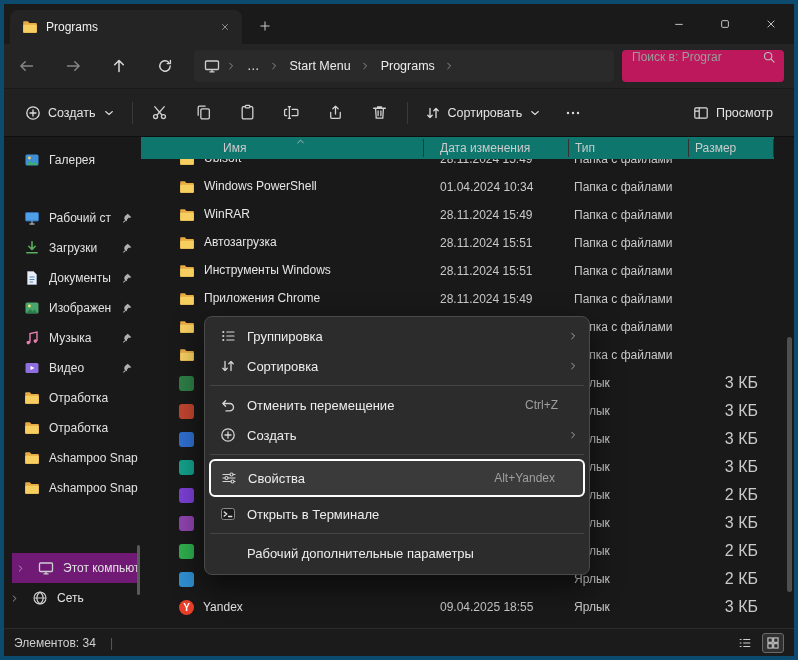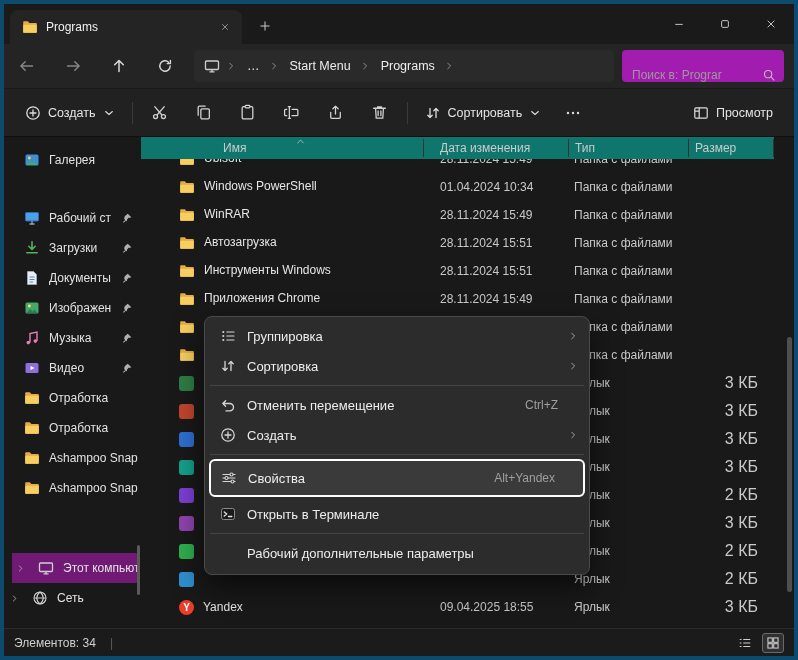--- a/index.html
+++ b/index.html
@@ -30,22 +30,22 @@
   .nbtn { width:30px; height:30px; display:flex; align-items:center; justify-content:center;
     color:#d9d9d9; border-radius:4px; }
   .nbtn.dis { color:#858585; }
   .nbtn svg { width:16px; height:16px; }
   .crumbbar { margin-left:14px; width:420px; height:32px; background:#2a2a2a; border-radius:4px;
     display:flex; align-items:center; padding:0 10px; gap:2px; }
   .crumb { color:#ececec; font-size:12.5px; padding:0 7px; white-space:nowrap; }
   .csep { width:12px; height:12px; color:#9a9a9a; display:flex; align-items:center; }
   .csep svg { width:10px; height:10px; }
   .crumbbar .ic16 { color:#cfcfcf; margin-right:4px; }
-  .searchbox { margin-left:8px; width:162px; height:32px; background:#a21caf; border-radius:4px;
-    position:relative; display:flex; align-items:flex-end; }
+  .searchbox { margin-left:8px; width:162px; height:32px; background:#be185d; border-radius:4px;
+    position:relative; display:flex; align-items:flex-start; }
   .searchbox input { background:transparent; border:none; outline:none; width:100%;
     color:#cfcfcf; font-size:12px; padding:0 30px 0 10px;
     font-family:"Liberation Sans","DejaVu Sans",sans-serif; }
   .searchbox input::placeholder { color:#9b9b9b; }
   .sicon { position:absolute; right:8px; width:14px; height:14px; color:#bdbdbd; }
   .sicon svg { width:14px; height:14px; }
 
   
   .toolbar { height:49px; background:#212121; border-top:1px solid #1a1a1a;
     border-bottom:1px solid #0f0f0f; display:flex; align-items:center; padding:0 12px; }

